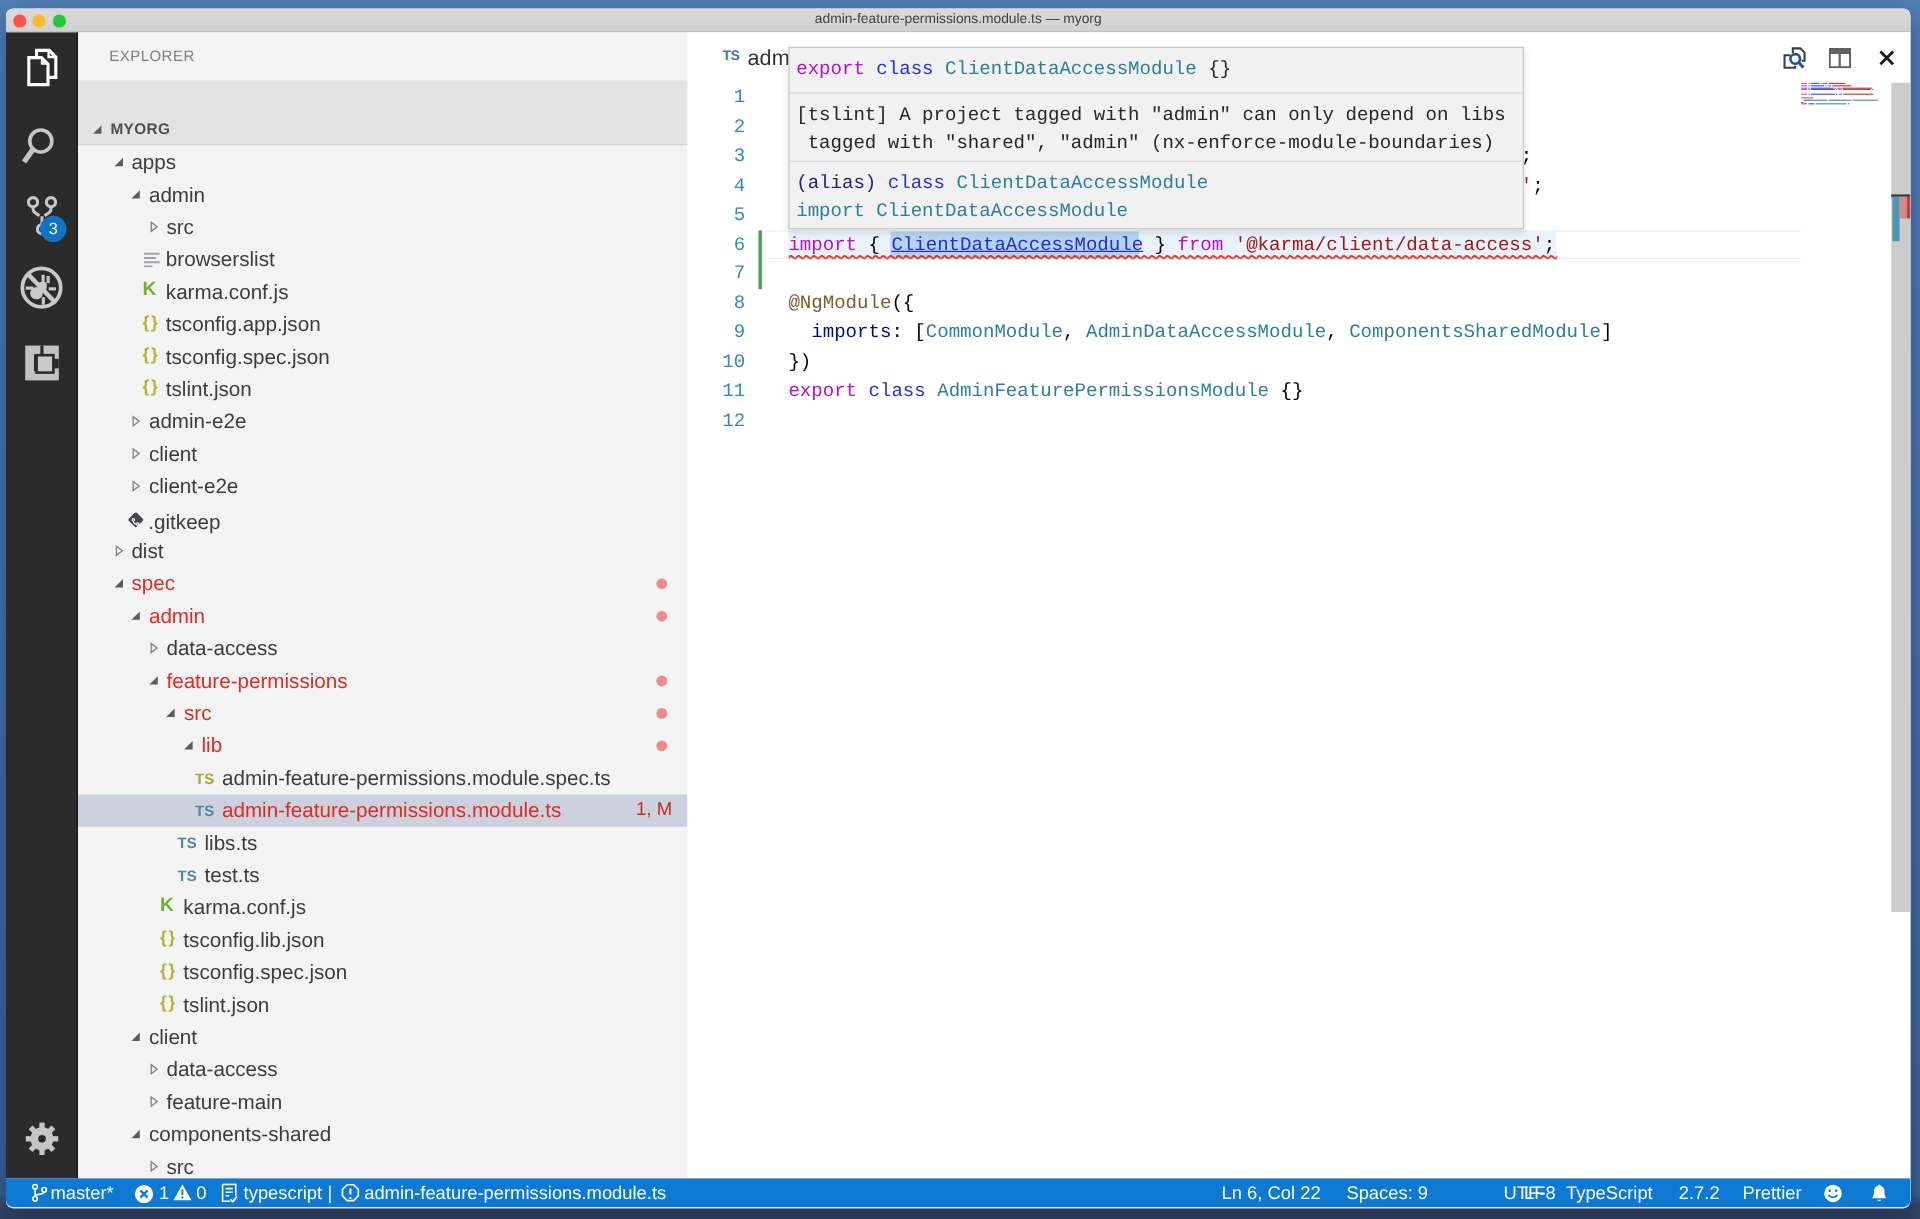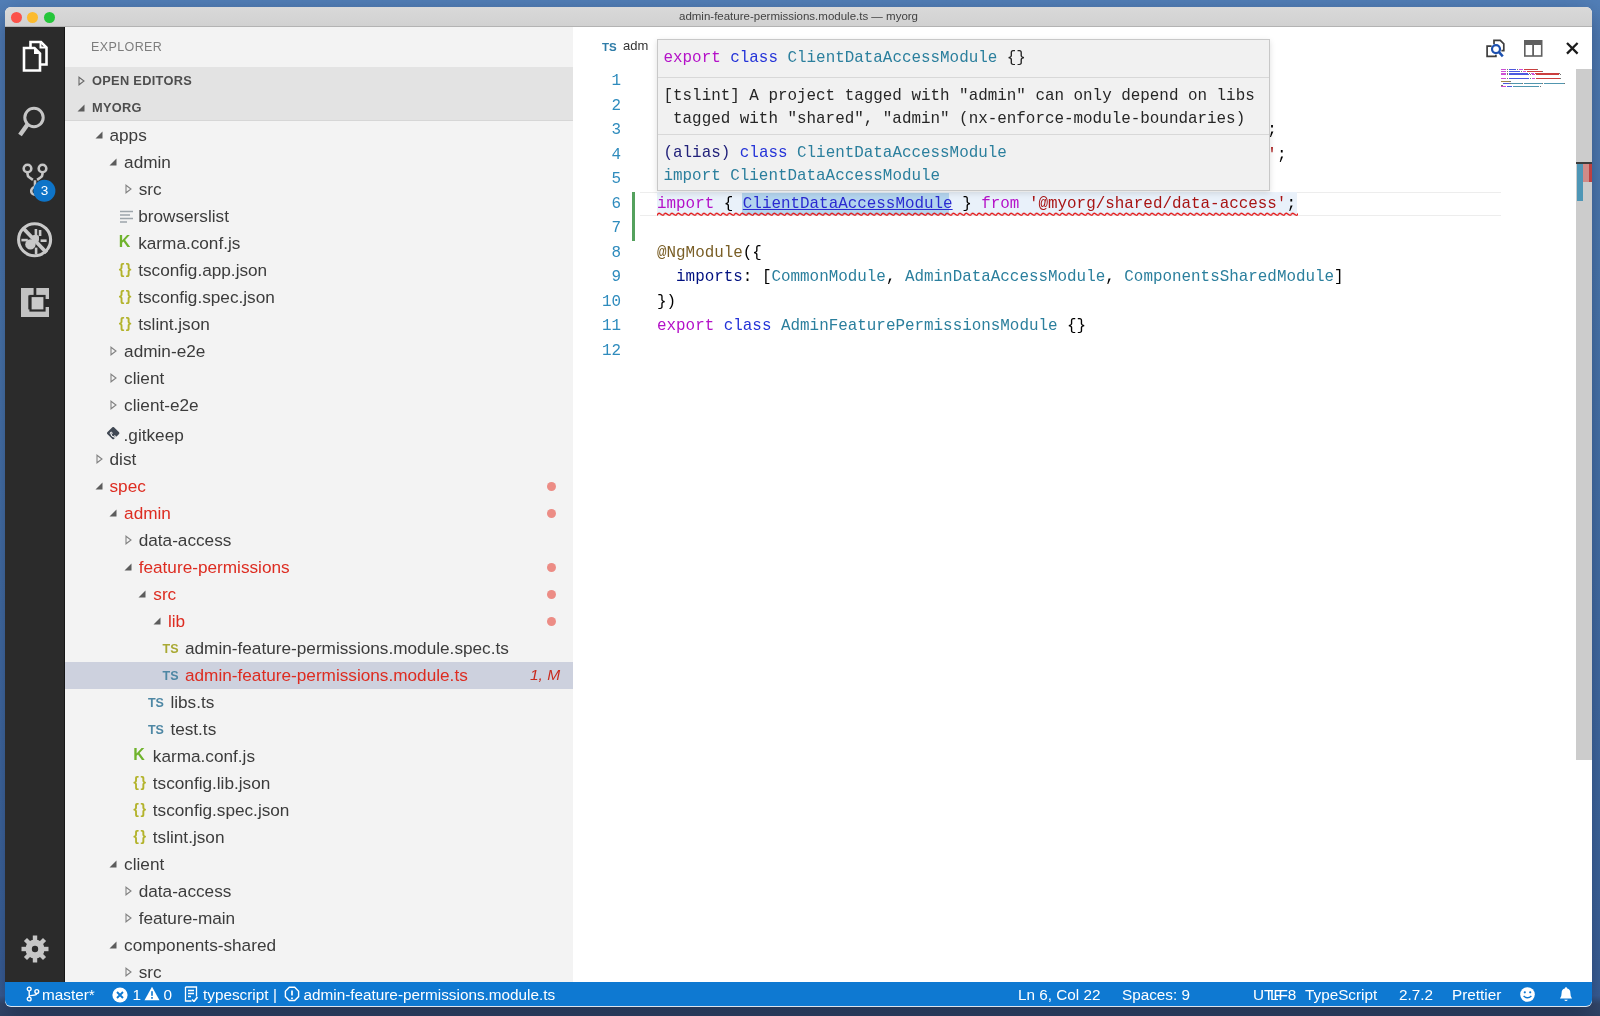--- a/index.html
+++ b/index.html
@@ -35,21 +35,21 @@
 .sec-row .lbl { position:absolute; left:27px; top:6px; }
 .tree { position:absolute; left:0; top:94.5px; width:100%; }
 .trow { position:absolute; left:0; width:100%; height:27px; font-size:17.2px; color:#3c3c3c; }
 .trow .lbl { position:absolute; top:3px; white-space:nowrap; }
 .trow.red .lbl { color:#dd2c21; }
 .trow.sel { background:#cdd1de; }
 .tw { position:absolute; top:8px; }
 .ficon { position:absolute; top:3px; font-weight:bold; white-space:nowrap; }
 .dot { position:absolute; left:481.5px; top:9.5px; width:9px; height:9px;
   border-radius:50%; background:#ec8c85; }
-.badge1m { position:absolute; left:465px; top:4px; color:#c92a1e; font-size:15.5px;font-style:italic; }
+.badge1m { position:absolute; left:465px; top:4px; color:#c92a1e; font-size:15.5px; }
 
 .editor { position:absolute; left:568px; top:20px; width:1019px; height:955px; background:#fff; }
 .mono { font-family:"Liberation Mono", monospace; font-size:15.9px; line-height:24.5px; white-space:pre; }
 .gutter { position:absolute; left:0; top:42.25px; width:48px; text-align:right;
   color:#2e8bbd; }
 .code { position:absolute; left:84px; top:42.25px; color:#000; }
 .k { color:#b411c8; } 
 .b { color:#2433d8; } 
 .t { color:#2b7f9d; } 
 .v { color:#001080; } 
@@ -145,26 +145,20 @@
 </g>
 <circle cx="15" cy="15" r="3.2" fill="#2b2b2b"></circle>
 </svg>
     </div>
 
   <div class="sidebar">
     <div class="sb-head">
         <span>EXPLORER</span>
       </div>
     <div class="sections">
-      <div class="sec-row" style="top:0">
-          <svg style="position:absolute;left:11px;top:9px" width="10" height="10">
-            <path d="M3 1.2 L8 5 L3 8.8 Z" fill="none" stroke="#6b6b6b" stroke-width="1.1"></path>
-          </svg>
-          <span class="lbl">OPEN EDITORS</span>
-        </div>
       <div class="sec-row" style="top:27px">
           <svg style="position:absolute;left:11px;top:9px" width="10" height="10">
             <path d="M8.5 1.5 L8.5 8.5 L1.5 8.5 Z" fill="#5c5c5c"></path>
           </svg>
           <span class="lbl">MYORG</span>
         </div>
     </div>
     <div class="tree" id="tree">
     <div class="trow" style="top:0px">
           <svg class="tw" style="left:28.5px" width="10" height="10">
@@ -348,21 +342,21 @@
           <svg class="tw" style="left:57.7px" width="10" height="10">
             <path d="M3 1.2 L8 5 L3 8.8 Z" fill="none" stroke="#828282" stroke-width="1.1"></path>
           </svg>
           <span class="lbl" style="left:73.7px">src</span>
         </div>
     </div>
   </div>
 
   <div class="editor" id="editor">
     <span class="abs" style="left:29px;top:14px;font-size:11.5px;font-weight:bold;color:#2e7ca8">TS</span>
-    <span class="abs" style="left:50px;top:11px;font-size:13px;color:#333">adm</span>
+    <span class="abs" style="left:50px;top:11px;font-size:18px;color:#333">adm</span>
     <div class="curline"></div>
     <div class="linetint"></div>
     <div class="greenbar"></div>
     <div class="wordhl"></div>
     <pre class="mono gutter">1
 2
 3
 4
 5
 6
@@ -370,21 +364,21 @@
 8
 9
 10
 11
 12</pre>
     <pre class="mono code"><span class="k">import</span> { <span class="v">NgModule</span> } <span class="k">from</span> <span class="s">'@angular/core'</span>;
 <span class="k">import</span> { <span class="v">CommonModule</span> } <span class="k">from</span> <span class="s">'@angular/common'</span>;
 <span class="k">import</span> { <span class="v">AdminDataAccessModule</span> } <span class="k">from</span> <span class="s">'@myorg/admin/data-access'</span>;
 <span class="k">import</span> { <span class="v">ComponentsSharedModule</span> } <span class="k">from</span> <span class="s">'@myorg/components-shared'</span>;
 
-<span class="k">import</span> { <span class="hlword">ClientDataAccessModule</span> } <span class="k">from</span> <span class="s">'@myorg/shared/data-access'</span>;
+<span class="k">import</span> { <span class="hlword">ClientDataAccessModule</span> } <span class="k">from</span> <span class="s">'@karma/client/data-access'</span>;
 
 <span class="d">@NgModule</span>({
   <span class="v">imports</span>: [<span class="t">CommonModule</span>, <span class="t">AdminDataAccessModule</span>, <span class="t">ComponentsSharedModule</span>]
 })
 <span class="k">export</span> <span class="b">class</span> <span class="t">AdminFeaturePermissionsModule</span> {}
 </pre>
     <svg class="abs" style="left:84px;top:184.3px" width="641" height="6">
         <defs>
           <pattern id="sq" width="6.4" height="6" patternUnits="userSpaceOnUse">
             <path d="M0 4.4 Q1.6 1.2 3.2 2.8 T6.4 4.4" fill="none" stroke="#e41b1b" stroke-width="1.4"></path>

